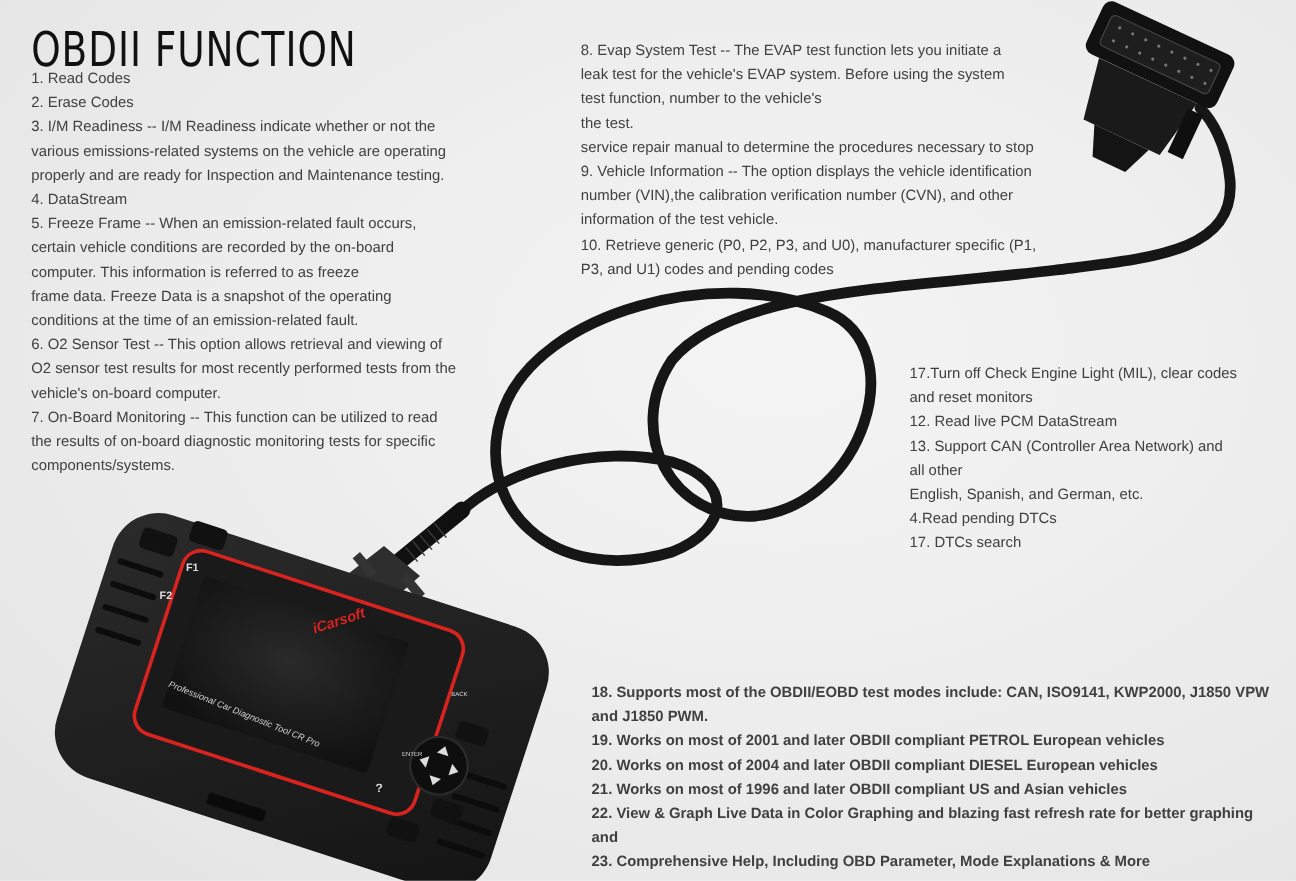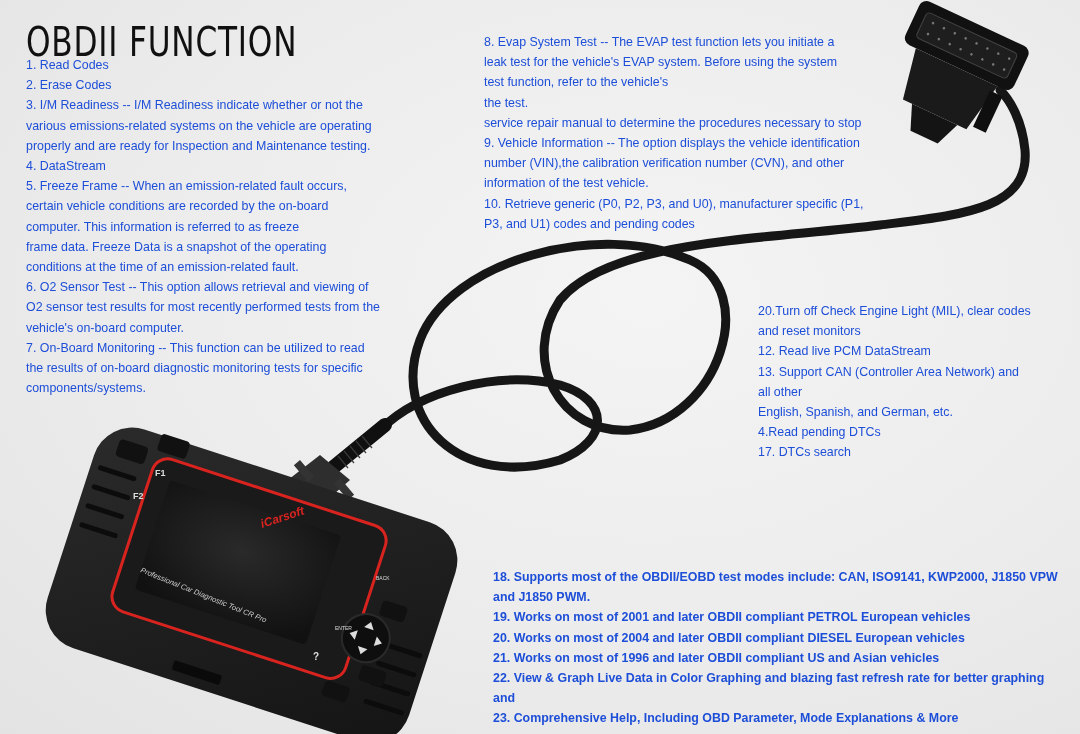--- a/index.html
+++ b/index.html
@@ -7,21 +7,21 @@
     width:1080px; height:734px; overflow:hidden; position:relative;
     background: radial-gradient(ellipse at 60% 40%, #f4f4f4 0%, #ececec 55%, #e3e3e3 100%);
     font-family: "Liberation Sans", sans-serif; color:#222;
   }
   .title {
     position:absolute; left:26px; top:18px; margin:0;
     font-family:"DejaVu Sans", sans-serif; font-weight:normal;
     font-size:40px; letter-spacing:1px; color:#111;
     transform: scaleX(0.78); transform-origin:left top; line-height:48px;
   }
-  .block { position:absolute; font-size:12.4px; line-height:20.2px; color:#1d4ed8; }
+  .block { position:absolute; font-size:12.4px; line-height:20.2px; color:#404040; }
   .block p { margin:0; }
   #block-a { left:26px; top:55px; width:380px; }
   #block-b { left:484px; top:32px; width:400px; }
   #block-c { left:758px; top:301px; width:300px; }
   #block-d { left:493px; top:567px; width:570px;font-weight:bold; }
   svg.art { position:absolute; left:0; top:0; }
 </style>
 </head>
 <body>
 
@@ -146,32 +146,32 @@
   <p>O2 sensor test results for most recently performed tests from the</p>
   <p>vehicle's on-board computer.</p>
   <p>7. On-Board Monitoring -- This function can be utilized to read</p>
   <p>the results of on-board diagnostic monitoring tests for specific</p>
   <p>components/systems.</p>
 </div>
 
 <div class="block" id="block-b">
   <p>8. Evap System Test -- The EVAP test function lets you initiate a</p>
   <p>leak test for the vehicle's EVAP system. Before using the system</p>
-  <p>test function, refer to the vehicle's</p>
+  <p>test function, number to the vehicle's</p>
   <p>the test.</p>
   <p>service repair manual to determine the procedures necessary to stop</p>
   <p>9. Vehicle Information -- The option displays the vehicle identification</p>
   <p>number (VIN),the calibration verification number (CVN), and other</p>
   <p>information of the test vehicle.</p>
   <p>10. Retrieve generic (P0, P2, P3, and U0), manufacturer specific (P1,</p>
   <p>P3, and U1) codes and pending codes</p>
 </div>
 
 <div class="block" id="block-c">
-  <p>20.Turn off Check Engine Light (MIL), clear codes</p>
+  <p>17.Turn off Check Engine Light (MIL), clear codes</p>
   <p>and reset monitors</p>
   <p>12. Read live PCM DataStream</p>
   <p>13. Support CAN (Controller Area Network) and</p>
   <p>all other</p>
   <p>English, Spanish, and German, etc.</p>
   <p>4.Read pending DTCs</p>
   <p>17. DTCs search</p>
 </div>
 
 <div class="block" id="block-d">

